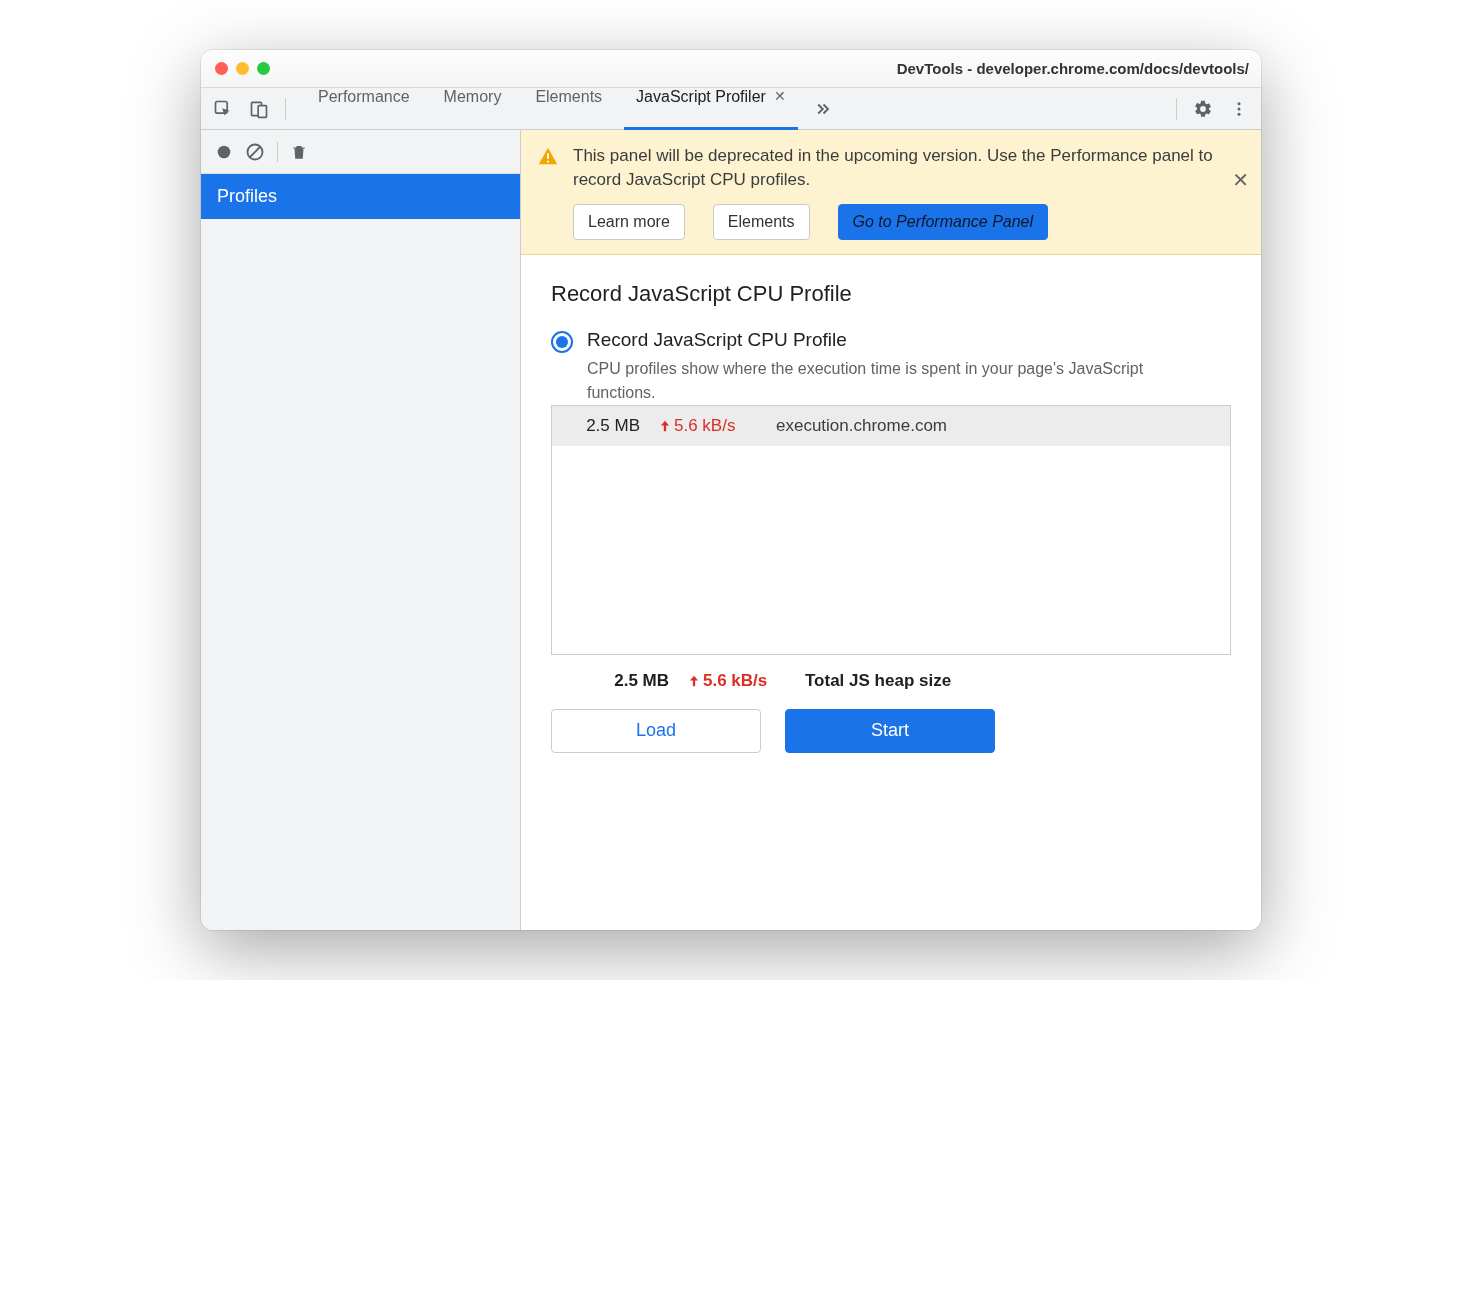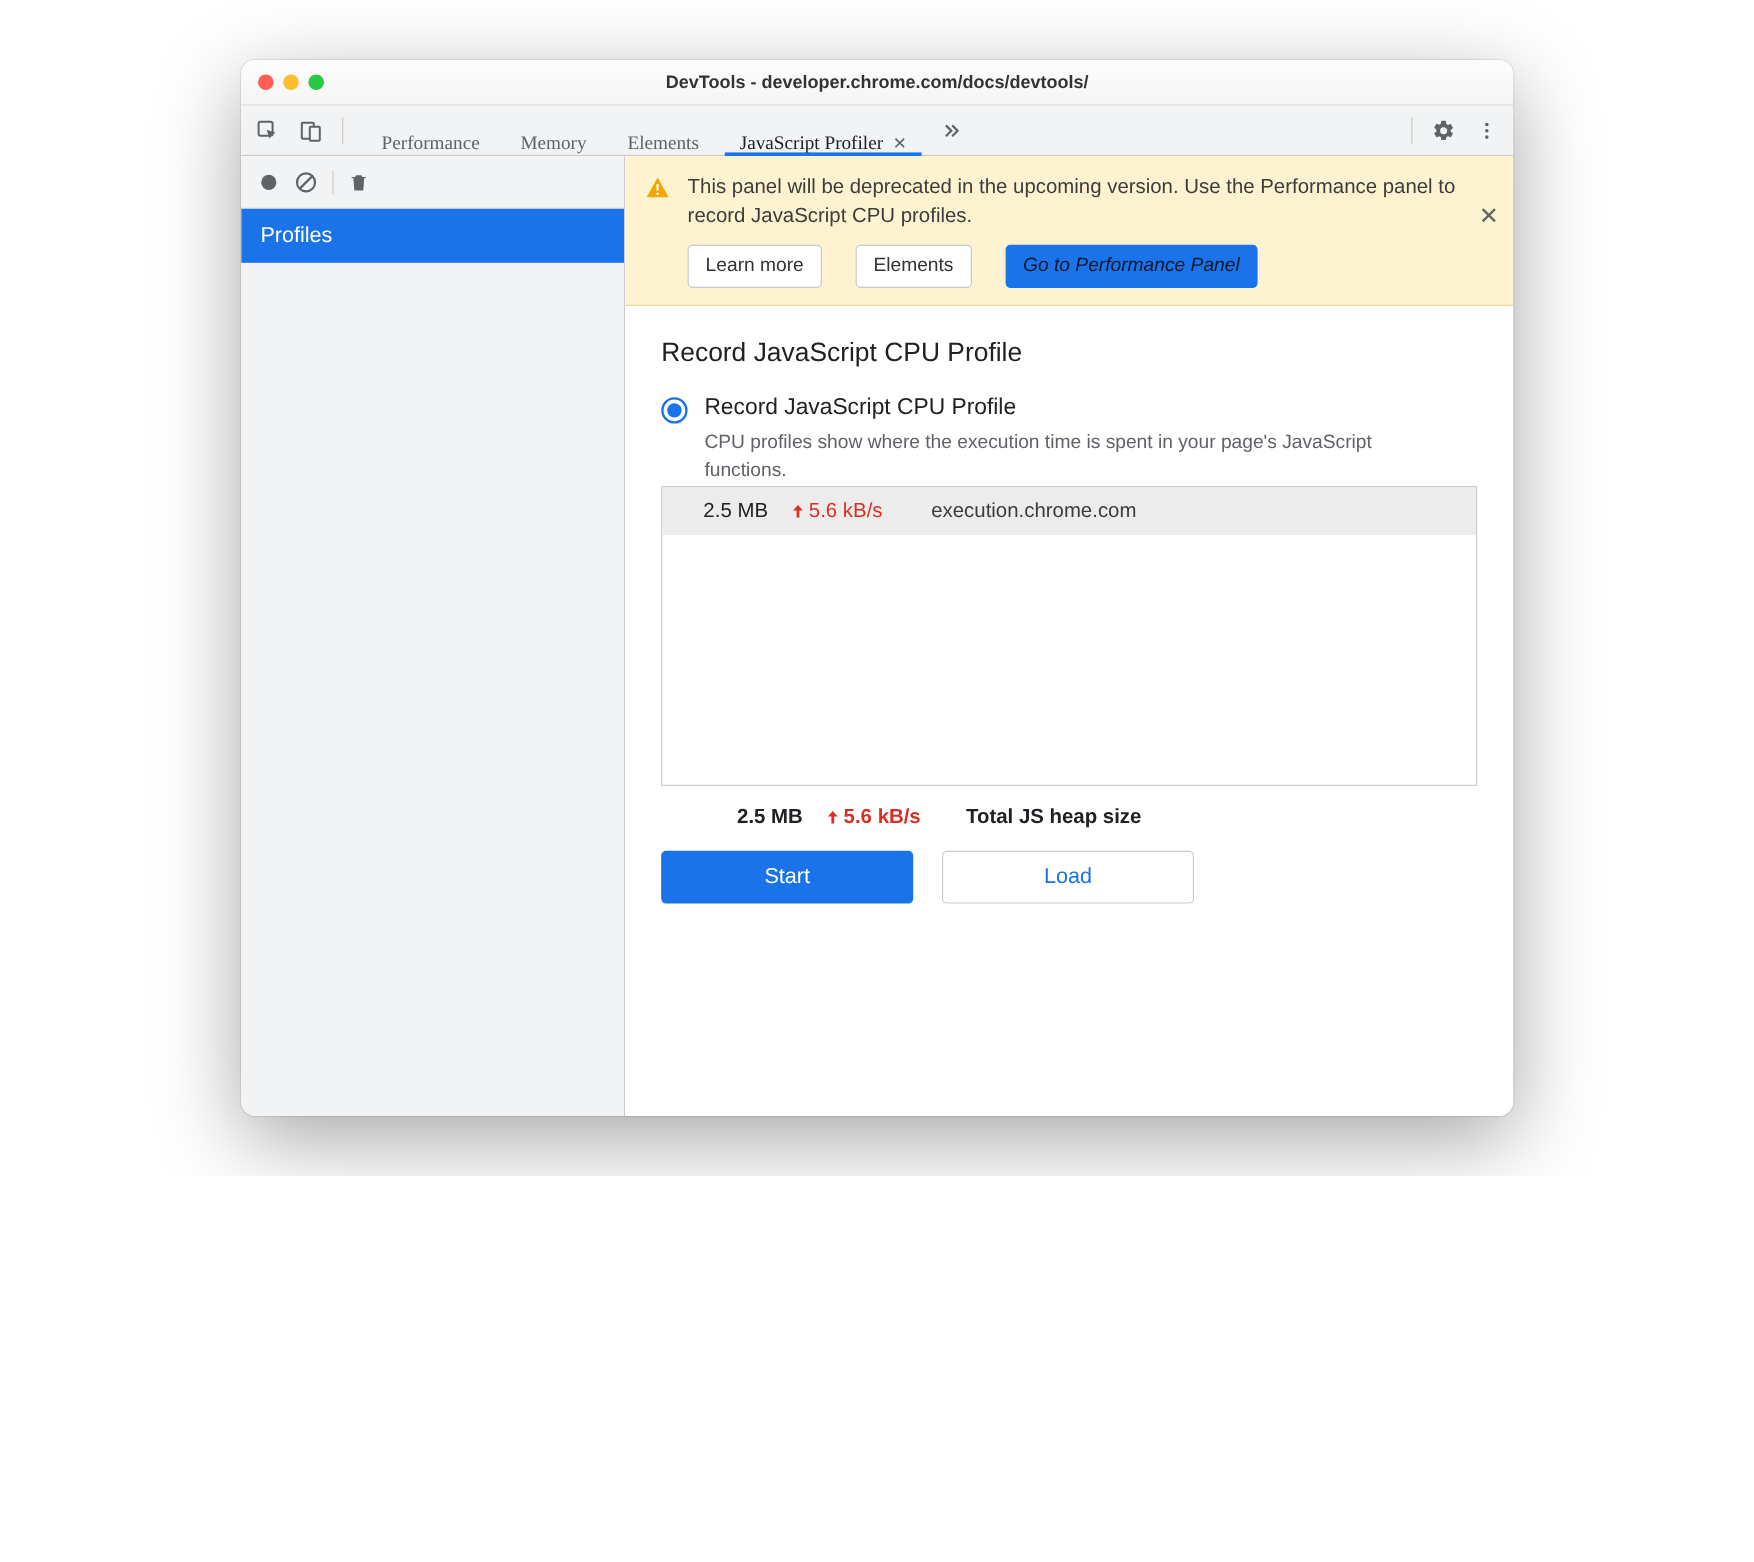--- a/index.html
+++ b/index.html
@@ -26,41 +26,41 @@
     align-items: center;
     padding: 0 14px;
     position: relative;
   }
   .traffic { display: flex; gap: 8px; }
   .dot { width: 13px; height: 13px; border-radius: 50%; }
   .dot.red { background:#ff5f57; }
   .dot.yellow { background:#febc2e; }
   .dot.green { background:#28c840; }
   .titlebar-title {
-    position: absolute; left:0; right:0; text-align:center;
+    position: absolute; left:0; right:12px; text-align:right;
     font-size:15px; font-weight:600; color:#333;
     pointer-events:none;
   }
   .tabbar {
     height: 42px;
     background:#f1f3f4;
     border-bottom:1px solid #ccc;
     display:flex; align-items:center;
     padding: 0 6px;
     gap: 4px;
   }
   .tabbar .iconbtn {
     width:32px; height:32px; display:flex;align-items:center;justify-content:center;
     color:#5f6368; cursor:pointer;
   }
   .tabbar .sep { width:1px; height:22px; background:#ccc; margin:0 6px; }
   .tabs { display:flex; align-items:stretch; height:100%; gap:10px; margin-left:10px; }
   .tab {
-    display:flex; align-items:flex-end; padding:0 12px; color:#5f6368;
-    font-size:16px; cursor:pointer; position:relative; gap:8px;font-family:Liberation Serif, serif;
+    display:flex; align-items:flex-start; padding:0 12px; color:#5f6368;
+    font-size:16px; cursor:pointer; position:relative; gap:8px;
   }
   .tab.active { color:#202124; }
   .tab.active::after {
     content:""; position:absolute; left:0; right:0; bottom:-1px; height:3px;
     background:#1a73e8;
   }
   .tab .close { font-size:14px; color:#5f6368; }
   .tabbar .spacer { flex:1; }
   .main { display:flex; height: 800px; }
   .sidebar {
@@ -275,19 +275,19 @@
           <div class="rate">
             <svg width="14" height="14" viewBox="0 0 24 24" fill="#d93025">
                 <path d="M12 3 L19 11 H14 V21 H10 V11 H5 Z"></path>
               </svg>
             <span>5.6 kB/s</span>
           </div>
           <div class="lbl">Total JS heap size</div>
         </div>
 
         <div class="action-row">
+          <div class="bigbtn secondary">Load</div>
           <div class="bigbtn primary">Start</div>
-          <div class="bigbtn secondary">Load</div>
         </div>
       </div>
     </div>
   </div>
 </div>
 
 </body></html>

